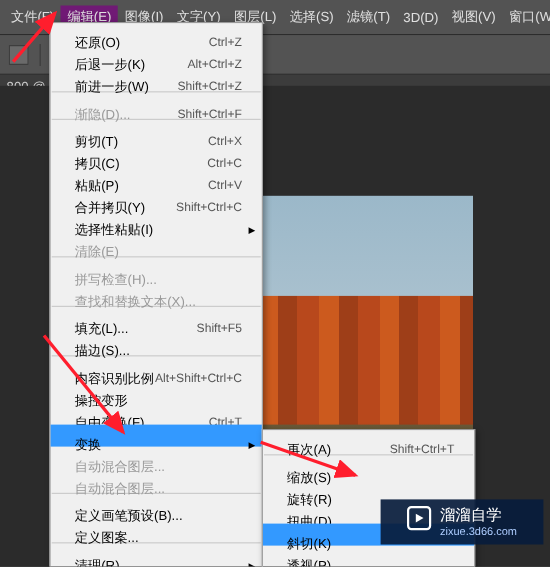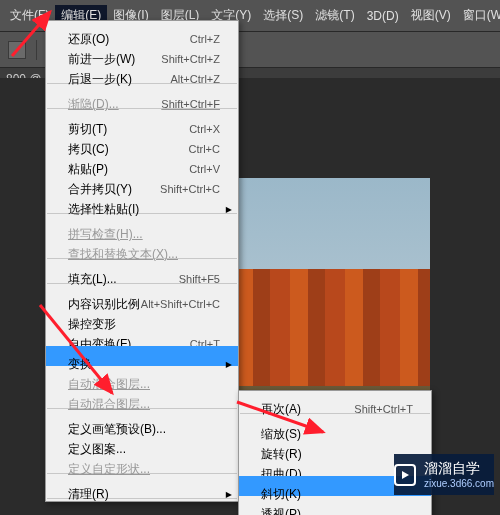--- a/index.html
+++ b/index.html
@@ -21,21 +21,21 @@
       align-items: center;
       padding-left: 4px;
     }
     .menu-item {
       padding: 2px 6px;
       cursor: pointer;
       color: #e0e0e0;
       white-space: nowrap;
     }
     .menu-item.active {
-      background: #0f172a;
+      background: #701a75;
     }
     .toolbar {
       height: 36px;
       background: #535353;
       border-bottom: 1px solid #282828;
       display: flex;
       align-items: center;
       padding: 0 8px;
       gap: 6px;
     }
@@ -82,21 +82,21 @@
     }
     .dd-item {
       display: flex;
       justify-content: space-between;
       align-items: center;
       padding: 18px 18px 2px 22px;
       height: 19px;
       position: relative;
       cursor: pointer;
     }
-    .dd-item.disabled { color: #999; text-decoration: underline; }
+    .dd-item.disabled { color: #999; }
     .dd-item.highlighted {
       background: #3399ff;
       color: #000000;
     }
     .dd-item.has-sub::after {
       content: "▶";
       font-size: 8px;
       position: absolute;
       right: 6px;
     }
@@ -111,41 +111,41 @@
       pointer-events: none;
       z-index: 100;
     }
     .arrow svg { overflow: visible; }
     .watermark {
       position: absolute;
       right: 6px; bottom: 20px;
       background: rgba(8,28,60,0.92);
       color: #fff;
       display: flex;
-      align-items: center;
-      padding: 6px 0;
+      align-items: flex-start;
+      padding: 6px 24px;
       gap: 8px;
       font-size: 14px;
       z-index: 50;
     }
     .watermark .play {
       width: 22px; height: 22px; border: 2px solid #fff;
       border-radius: 4px; display:flex; align-items:center; justify-content:center;
     }
     .watermark .sub { font-size: 10px; color: #aecdff; display:block; }
   </style>
 </head>
 <body>
 
 <div class="menubar">
   <div class="menu-item">文件(F)</div>
   <div class="menu-item active">编辑(E)</div>
   <div class="menu-item">图像(I)</div>
+  <div class="menu-item">文字(Y)</div>
   <div class="menu-item">图层(L)</div>
-  <div class="menu-item">文字(Y)</div>
   <div class="menu-item">选择(S)</div>
   <div class="menu-item">滤镜(T)</div>
   <div class="menu-item">3D(D)</div>
   <div class="menu-item">视图(V)</div>
   <div class="menu-item">窗口(W)</div>
 
 </div>
 
 <div class="toolbar">
   <div class="toolbar-icon"></div>
@@ -172,27 +172,27 @@
     </div>
   </div>
 </div>
 
 <div class="dropdown main" id="edit-dd">
     <div class="dd-item">
       <span>还原(O)</span>
       <span class="dd-shortcut">Ctrl+Z</span>
     </div>
     <div class="dd-item">
+      <span>后退一步(K)</span>
+      <span class="dd-shortcut">Alt+Ctrl+Z</span>
+    </div>
+    <div class="dd-item">
       <span>前进一步(W)</span>
       <span class="dd-shortcut">Shift+Ctrl+Z</span>
     </div>
-    <div class="dd-item">
-      <span>后退一步(K)</span>
-      <span class="dd-shortcut">Alt+Ctrl+Z</span>
-    </div>
     <div class="dd-sep"></div>
     <div class="dd-item disabled">
       <span>渐隐(D)...</span>
       <span class="dd-shortcut">Shift+Ctrl+F</span>
     </div>
     <div class="dd-sep"></div>
     <div class="dd-item">
       <span>剪切(T)</span>
       <span class="dd-shortcut">Ctrl+X</span>
     </div>
@@ -204,32 +204,38 @@
       <span>粘贴(P)</span>
       <span class="dd-shortcut">Ctrl+V</span>
     </div>
     <div class="dd-item">
       <span>合并拷贝(Y)</span>
       <span class="dd-shortcut">Shift+Ctrl+C</span>
     </div>
     <div class="dd-item has-sub">
       <span>选择性粘贴(I)</span>
     </div>
+    <div class="dd-item disabled">
+      <span>清除(E)</span>
+    </div>
     <div class="dd-sep"></div>
     <div class="dd-item disabled">
       <span>拼写检查(H)...</span>
     </div>
     <div class="dd-item disabled">
       <span>查找和替换文本(X)...</span>
     </div>
     <div class="dd-sep"></div>
     <div class="dd-item">
       <span>填充(L)...</span>
       <span class="dd-shortcut">Shift+F5</span>
     </div>
+    <div class="dd-item">
+      <span>描边(S)...</span>
+    </div>
     <div class="dd-sep"></div>
     <div class="dd-item">
       <span>内容识别比例</span>
       <span class="dd-shortcut">Alt+Shift+Ctrl+C</span>
     </div>
     <div class="dd-item">
       <span>操控变形</span>
     </div>
     <div class="dd-item">
       <span>自由变换(F)</span>
@@ -243,23 +249,20 @@
     </div>
     <div class="dd-item disabled">
       <span>自动混合图层...</span>
     </div>
     <div class="dd-sep"></div>
     <div class="dd-item">
       <span>定义画笔预设(B)...</span>
     </div>
     <div class="dd-item">
       <span>定义图案...</span>
-    </div>
-    <div class="dd-item disabled">
-      <span>定义自定形状...</span>
     </div>
     <div class="dd-sep"></div>
     <div class="dd-item has-sub">
       <span>清理(R)</span>
     </div>
     <div class="dd-sep"></div>
   </div>
 
 <div class="dropdown sub" id="trans-dd">
     <div class="dd-item">

